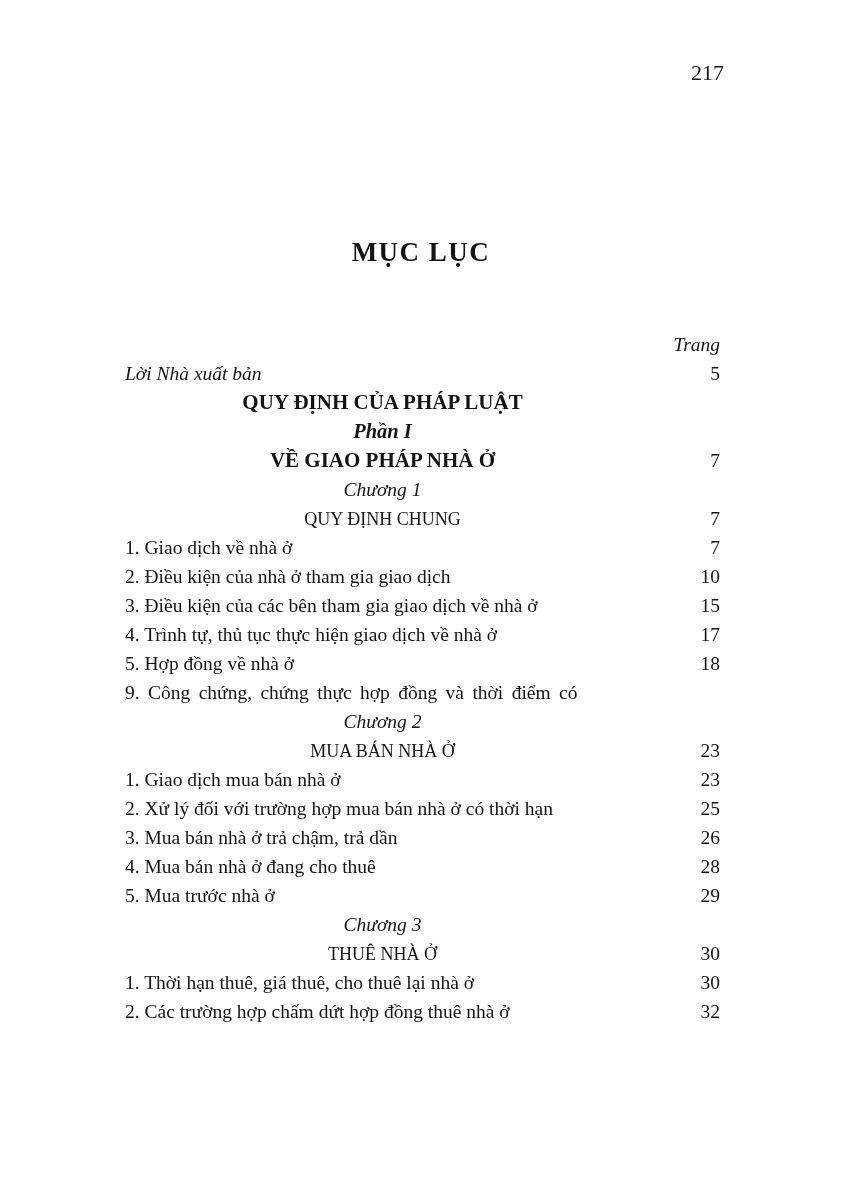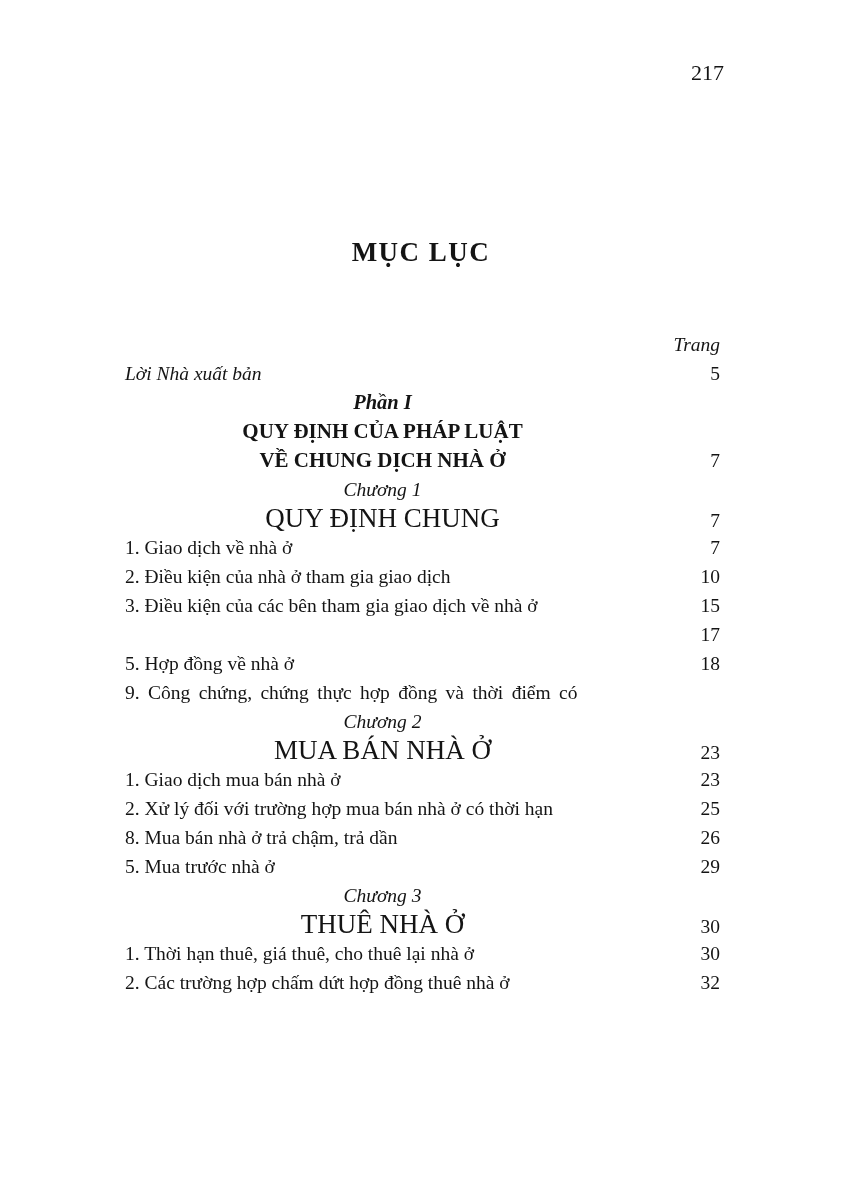--- a/index.html
+++ b/index.html
@@ -50,21 +50,21 @@
     justify-content: flex-end;
   }
   .row .t { flex: 1 1 auto; min-width: 0; }
   .row .p { flex: 0 0 80px; text-align: right; }
 
   .hdr .p   { font-style: italic; }
   .s-ital .t { font-style: italic; }
   .s-cbi .t { text-align: center; font-weight: bold; font-style: italic; font-size: 20.5px; }
   .s-cb .t  { text-align: center; font-weight: bold; font-size: 21px; }
   .s-ci .t  { text-align: center; font-style: italic; }
-  .s-cc .t  { text-align: center; font-size: 27px; }
+  .s-cc .t  { text-align: center; font-size: 18px; }
   .s-just .t { word-spacing: 0.18em; }
   .s-ind .t  { padding-left: 18px; }
 </style>
 </head>
 <body>
 
 <div class="page">
 
   <div class="folio">217</div>
 
@@ -75,32 +75,32 @@
     <div class="row hdr">
       <span class="t"></span>
       <span class="p">Trang</span>
     </div>
 
     <div class="row s-ital">
       <span class="t">Lời Nhà xuất bản</span>
       <span class="p">5</span>
     </div>
 
+    <div class="row s-cb">
+      <span class="t">QUY ĐỊNH CỦA PHÁP LUẬT</span>
+      <span class="p"></span>
+    </div>
+
     <div class="row s-cbi">
       <span class="t">Phần I</span>
       <span class="p"></span>
     </div>
 
     <div class="row s-cb">
-      <span class="t">QUY ĐỊNH CỦA PHÁP LUẬT</span>
-      <span class="p"></span>
-    </div>
-
-    <div class="row s-cb">
-      <span class="t">VỀ CHUNG DỊCH NHÀ Ở</span>
+      <span class="t">VỀ GIAO PHÁP NHÀ Ở</span>
       <span class="p">7</span>
     </div>
 
     <div class="row s-ci">
       <span class="t">Chương 1</span>
       <span class="p"></span>
     </div>
 
     <div class="row s-cc">
       <span class="t">QUY ĐỊNH CHUNG</span>
@@ -116,20 +116,21 @@
       <span class="t">2. Điều kiện của nhà ở tham gia giao dịch</span>
       <span class="p">10</span>
     </div>
 
     <div class="row">
       <span class="t">3. Điều kiện của các bên tham gia giao dịch về nhà ở</span>
       <span class="p">15</span>
     </div>
 
     <div class="row">
+      <span class="t">4. Trình tự, thủ tục thực hiện giao dịch về nhà ở</span>
       <span class="p">17</span>
     </div>
 
     <div class="row">
       <span class="t">5. Hợp đồng về nhà ở</span>
       <span class="p">18</span>
     </div>
 
     <div class="row s-just">
       <span class="t">9. Công chứng, chứng thực hợp đồng và thời điểm có</span>
@@ -151,24 +152,28 @@
       <span class="t">1. Giao dịch mua bán nhà ở</span>
       <span class="p">23</span>
     </div>
 
     <div class="row">
       <span class="t">2. Xử lý đối với trường hợp mua bán nhà ở có thời hạn</span>
       <span class="p">25</span>
     </div>
 
     <div class="row">
-      <span class="t">8. Mua bán nhà ở trả chậm, trả dần</span>
+      <span class="t">3. Mua bán nhà ở trả chậm, trả dần</span>
       <span class="p">26</span>
     </div>
 
+    <div class="row">
+      <span class="t">4. Mua bán nhà ở đang cho thuê</span>
+      <span class="p">28</span>
+    </div>
 
     <div class="row">
       <span class="t">5. Mua trước nhà ở</span>
       <span class="p">29</span>
     </div>
 
     <div class="row s-ci">
       <span class="t">Chương 3</span>
       <span class="p"></span>
     </div>

